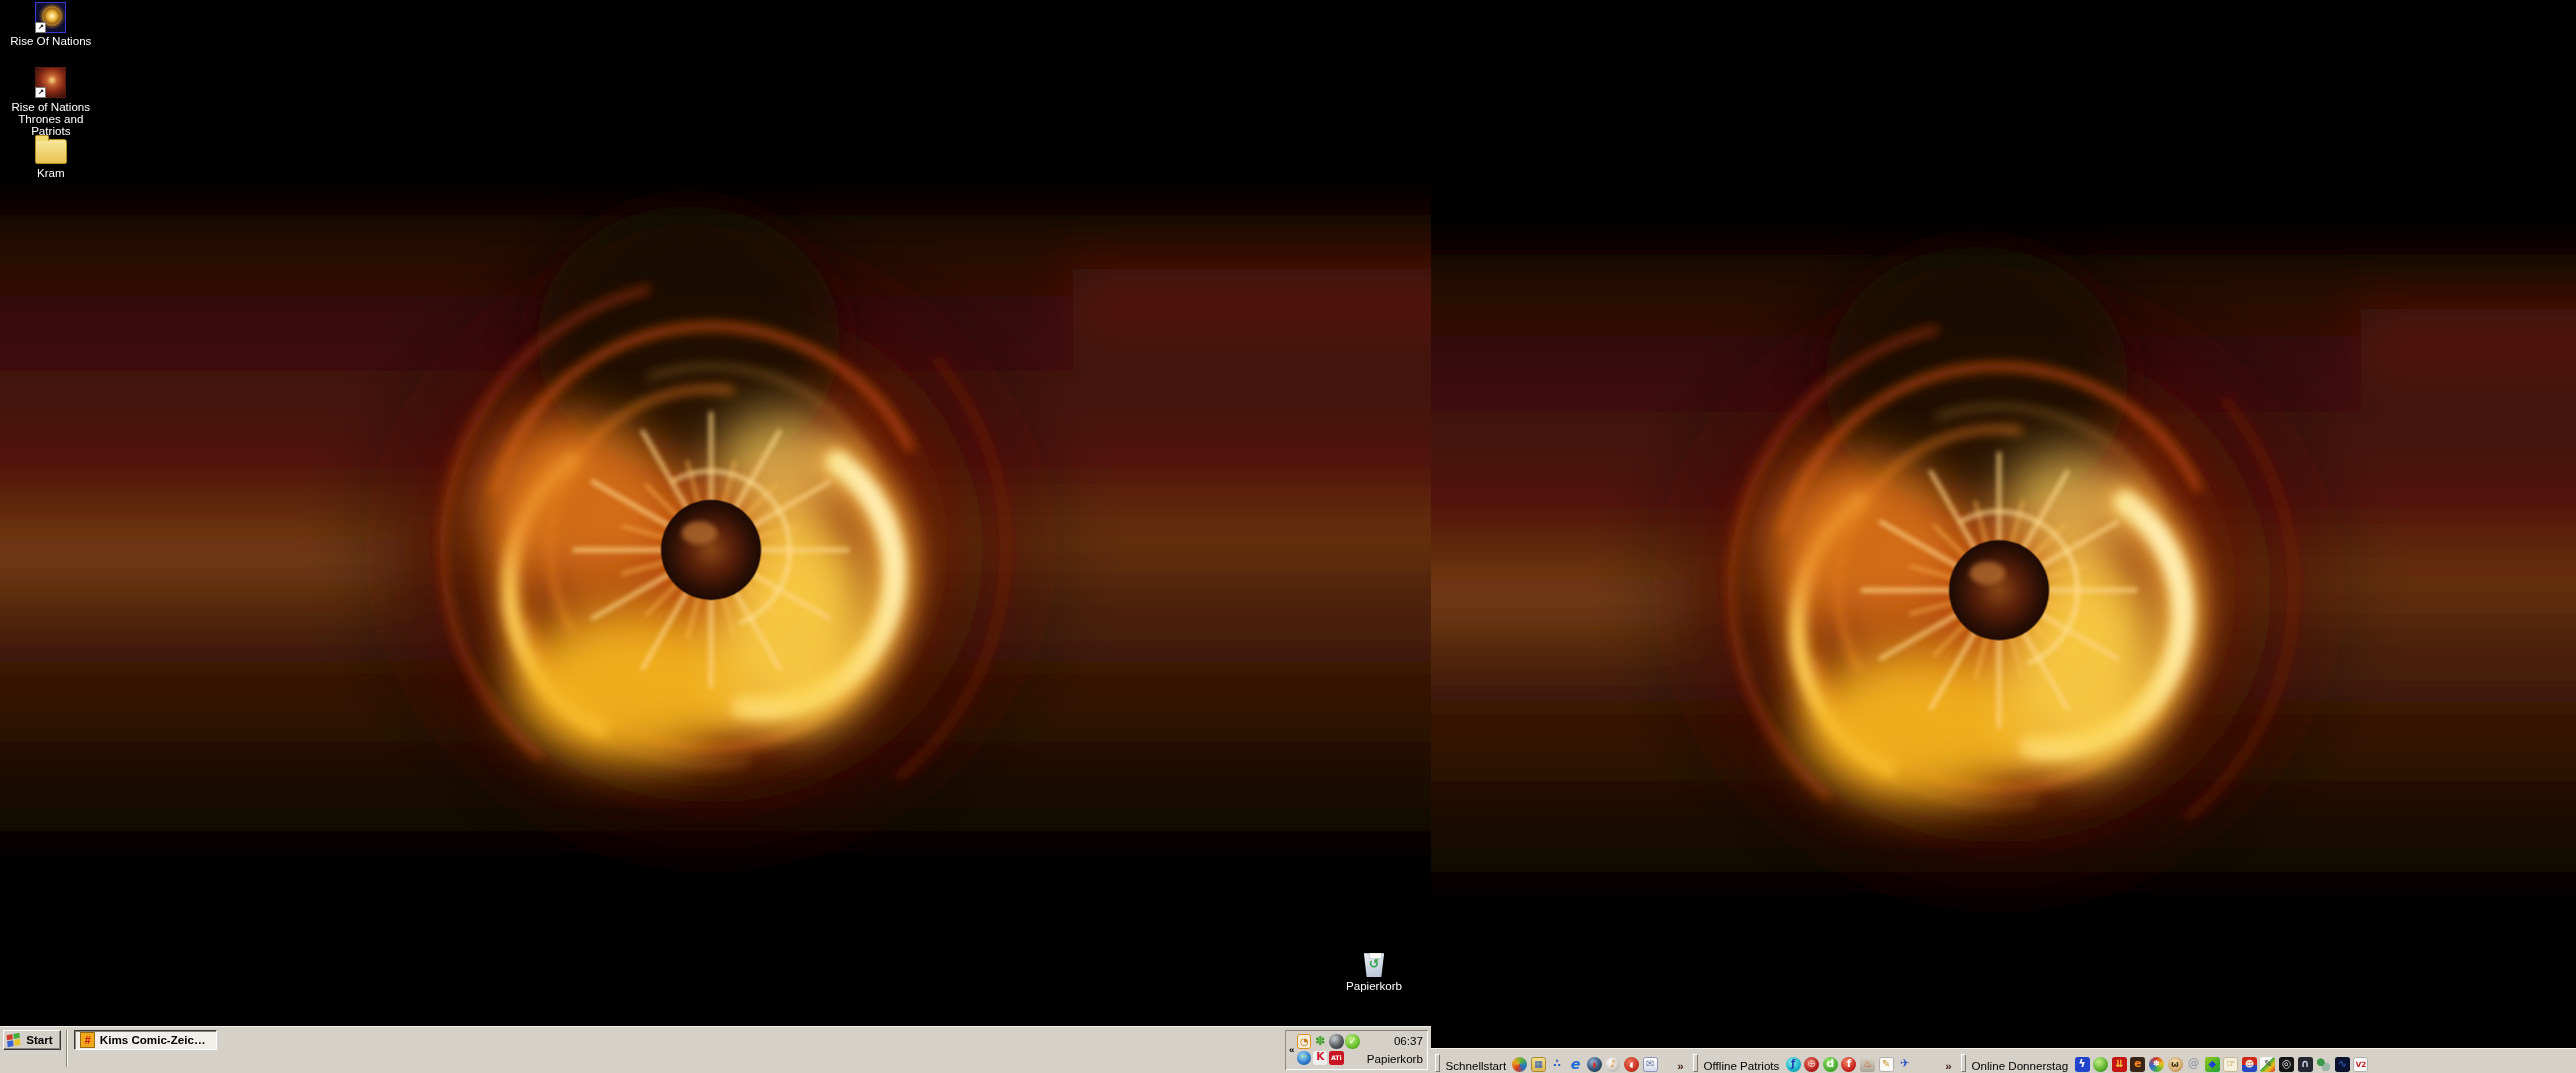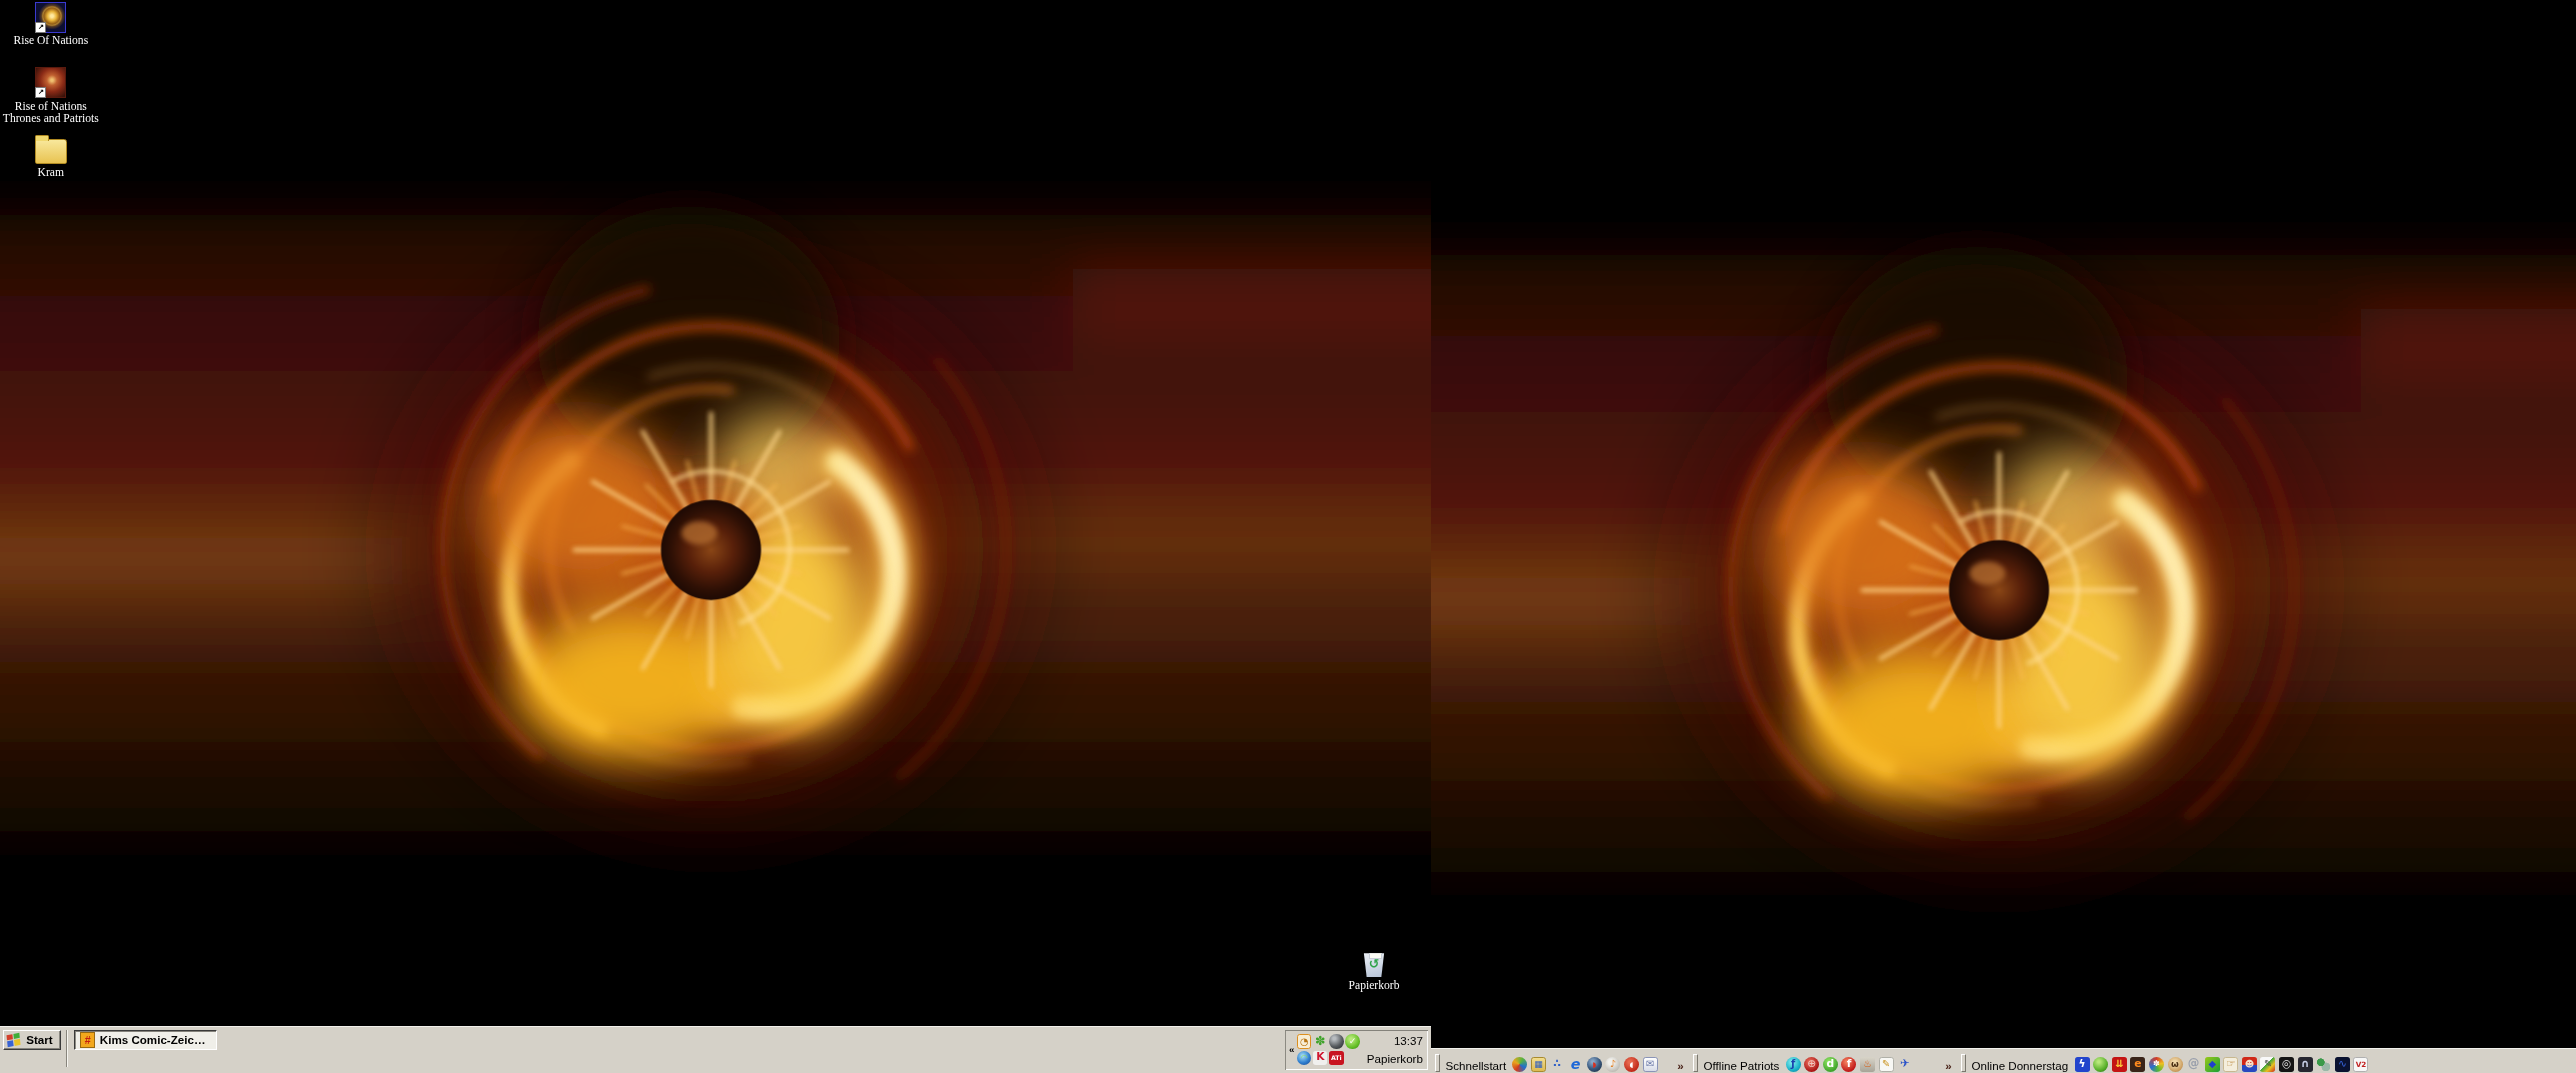--- a/index.html
+++ b/index.html
@@ -6,21 +6,21 @@
   body{width:2576px;height:1073px;overflow:hidden;font-family:"Liberation Sans",sans-serif;-webkit-font-smoothing:none;}
   #screen{position:relative;width:2576px;height:1073px;background:#000;}
   .monitor{position:absolute;top:0;height:1073px;overflow:hidden;background:#000;}
   #mon-left{left:0;width:1431px;}
   #mon-right{left:1431px;width:1145px;}
   .wall{position:absolute;left:0;top:0;display:block;}
 
   
   .dicon{position:absolute;width:98px;display:flex;flex-direction:column;align-items:center;cursor:default;z-index:3;}
   .dlabel{margin-top:2.7px;color:#fff;font-size:11.6px;line-height:1.05;text-align:center;white-space:pre-line;
-          text-shadow:0.9px 0.9px 0.9px #000,0 0 2.7px #000;font-family:Liberation Serif, serif;}
+          text-shadow:0.9px 0.9px 0.9px #000,0 0 2.7px #000;}
   .art{position:relative;}
   .ron1{width:29px;height:29px;border:0.9px solid #3a3ad0;background:
         radial-gradient(circle at 55% 45%, rgba(0,0,0,0) 36%, rgba(222,170,60,.55) 40%, rgba(0,0,0,0) 47%),
         radial-gradient(circle at 55% 45%, #ffe9a0 6%, #e8b43a 20%, #a06818 33%, #0d0f32 60%);}
   .ron2{width:29px;height:29px;border:0.9px solid #5a1a0e;background:
         radial-gradient(circle at 55% 42%, #f0c070 5%, #c06030 22%, #8a2a16 50%, #38120a 85%);}
   .folder{width:30px;height:23px;margin-top:5.4px;background:linear-gradient(180deg,#f8e89c,#e8c352);
           border:0.9px solid #b08a22;border-radius:1.8px 2.7px 1.8px 1.8px;}
   .folder::before{content:"";position:absolute;top:-5.4px;left:-0.9px;width:12.5px;height:4.5px;background:#f0d86e;
           border:0.9px solid #b08a22;border-bottom:none;border-radius:1.8px 1.8px 0 0;}
@@ -244,21 +244,21 @@
               <span class="gicon circle" style="background: radial-gradient(circle at 35% 30%, rgb(184, 188, 192) 10%, rgb(88, 92, 96) 55%, rgb(32, 36, 40) 95%);"></span>
               <span class="gicon circle" style="background: radial-gradient(circle at 40% 35%, rgb(184, 232, 122) 10%, rgb(102, 192, 40) 60%, rgb(58, 138, 18) 95%); color: rgb(255, 255, 255); font-size: 9px; font-weight: bold;">✓</span>
             </div>
           <div class="trow">
               <span class="gicon circle" style="background: radial-gradient(circle at 40% 35%, rgb(154, 212, 240) 8%, rgb(47, 127, 208) 55%, rgb(26, 74, 144) 95%); color: rgb(143, 224, 74); font-size: 8px;">◠</span>
               <span class="gicon square" style="background: rgb(240, 240, 238); color: rgb(208, 24, 48); font-size: 10.7px; font-weight: bold;">K</span>
               <span class="gicon square" style="background: rgb(200, 20, 32); color: rgb(255, 255, 255); font-size: 6.3px; font-weight: bold;">ATi</span>
             </div>
         </div>
         <div class="clock">
-          <div>13:37</div>
+          <div>06:37</div>
           <div>Papierkorb</div>
         </div>
       </div>
     </div>
   </section>
 
   <section class="monitor" id="mon-right">
     <svg class="wall" width="1145" height="1073" viewBox="160 -45 1280 1200">
         <use href="#flameScene"></use>
       </svg>

